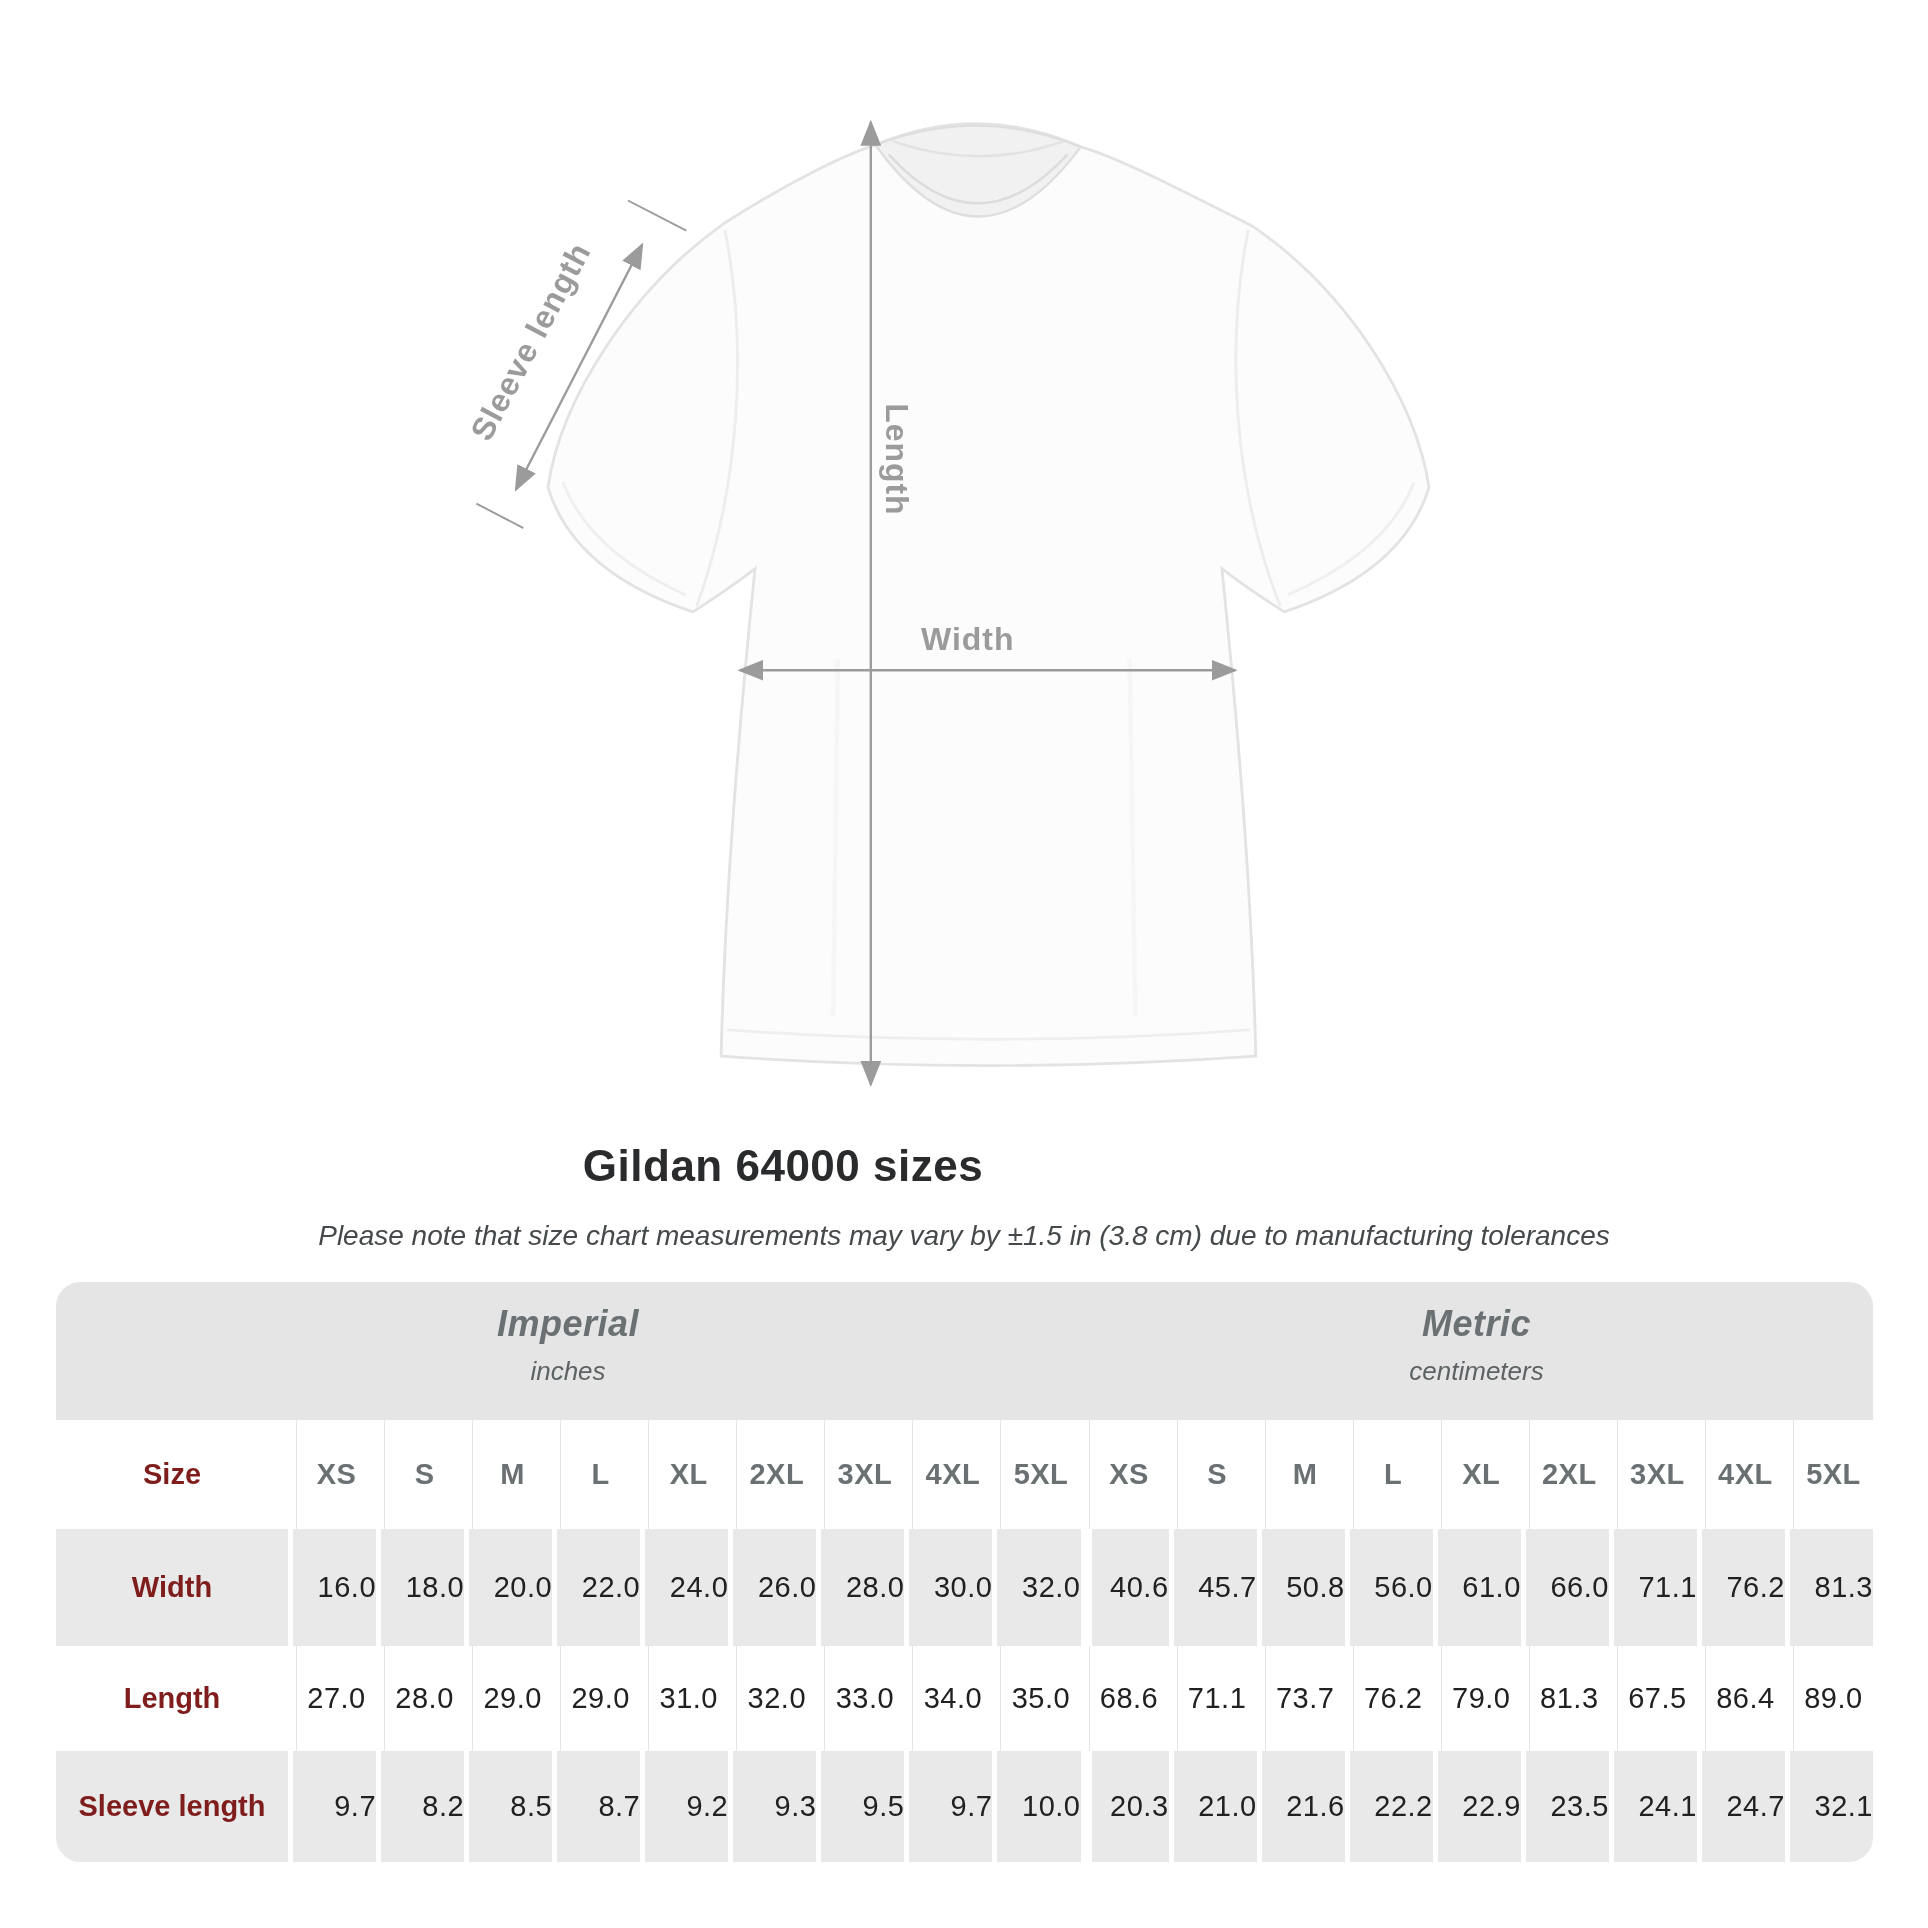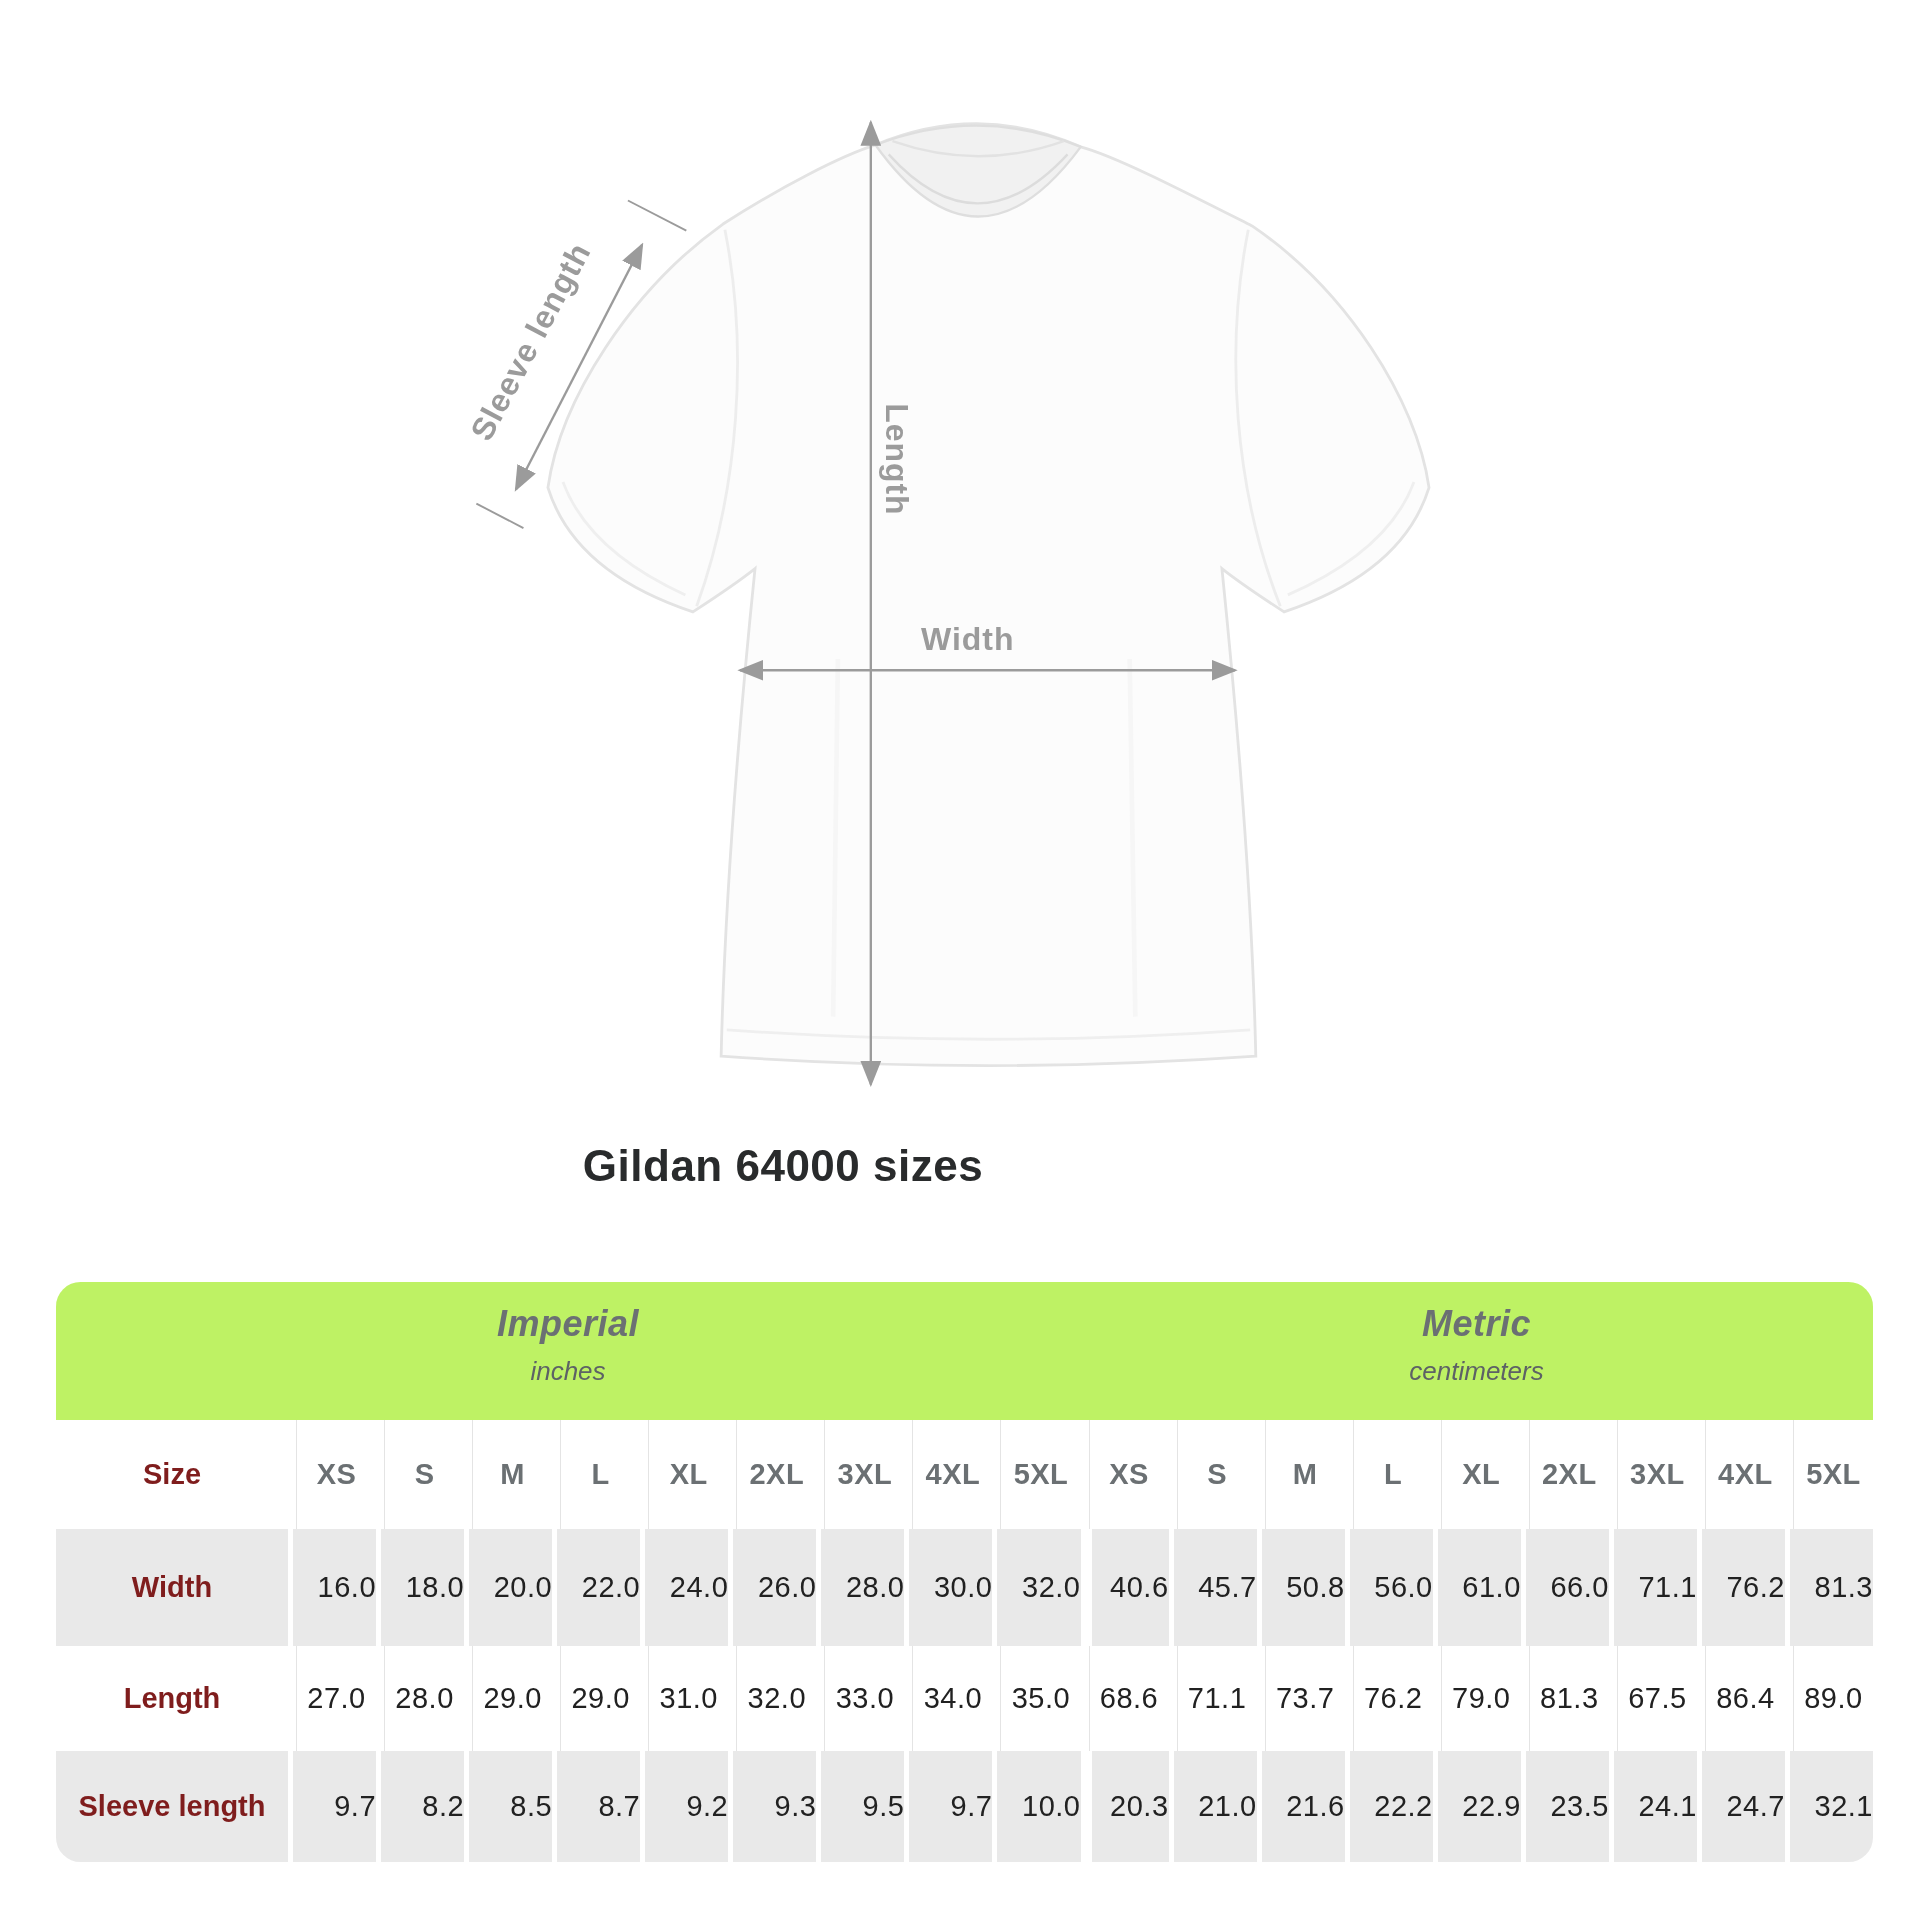--- a/index.html
+++ b/index.html
@@ -14,21 +14,21 @@
   .title{position:absolute;left:0;top:1141px;width:1528px;text-align:center;
          font-size:44px;font-weight:700;color:#292b2c;letter-spacing:0.5px;margin-left:19px;}
   .subtitle{position:absolute;left:0;top:1220px;width:1928px;text-align:center;
             font-size:28px;font-style:italic;color:#45494b;}
 
   
   .size-table{position:absolute;left:56px;top:1282px;width:1817px;
               border-radius:24.5px;overflow:hidden;background:#fff;
               display:grid;grid-template-columns:232px repeat(18,1fr);
               grid-template-rows:138px 109px 117px 105px 111px;}
-  .band{grid-column:1/20;background:#bef264;display:flex;}
+  .band{grid-column:1/20;background:#e5e5e5;display:flex;}
   .bgroup{display:flex;flex-direction:column;justify-content:center;align-items:center;
           row-gap:11.3px;transform:translateY(-5.6px);}
   .bgroup.left{width:1024px;}
   .bgroup.right{flex:1;}
   .gname{font-size:36px;font-weight:700;font-style:italic;color:#6b7073;letter-spacing:0.5px;}
   .gunit{font-size:26px;font-style:italic;color:#5d6265;}
 
   .cell{display:flex;align-items:center;justify-content:center;background:#fff;}
   .cell.g{background:#e9e9e9;}
   .cell.w.sep{border-left:1.9px solid #e4e4e4;margin-left:8px;}
@@ -95,20 +95,21 @@
 
     <g stroke="#9b9b9b" stroke-width="2.5">
       <line x1="548" y1="520" x2="682" y2="260" marker-start="url(#arr)" marker-end="url(#arr)"></line>
       <line x1="667" y1="213" x2="729" y2="245" stroke-width="2"></line>
       <line x1="506" y1="535" x2="556" y2="561" stroke-width="2"></line>
     </g>
     <text x="566" y="364" transform="rotate(-62 566 364)" text-anchor="middle" dominant-baseline="middle" font-size="34" font-weight="700" fill="#9b9b9b" letter-spacing="1">Sleeve length</text>
   </svg>
 
   <div class="title">Gildan 64000 sizes</div>
+  <div class="subtitle">Please note that size chart measurements may vary by ±1.5 in (3.8 cm) due to manufacturing tolerances</div>
 
   <div class="size-table" id="size-grid">
     <div class="band">
       <div class="bgroup left">
         <div class="gname">Imperial</div>
         <div class="gunit">inches</div>
       </div>
       <div class="bgroup right">
         <div class="gname">Metric</div>
         <div class="gunit">centimeters</div>

